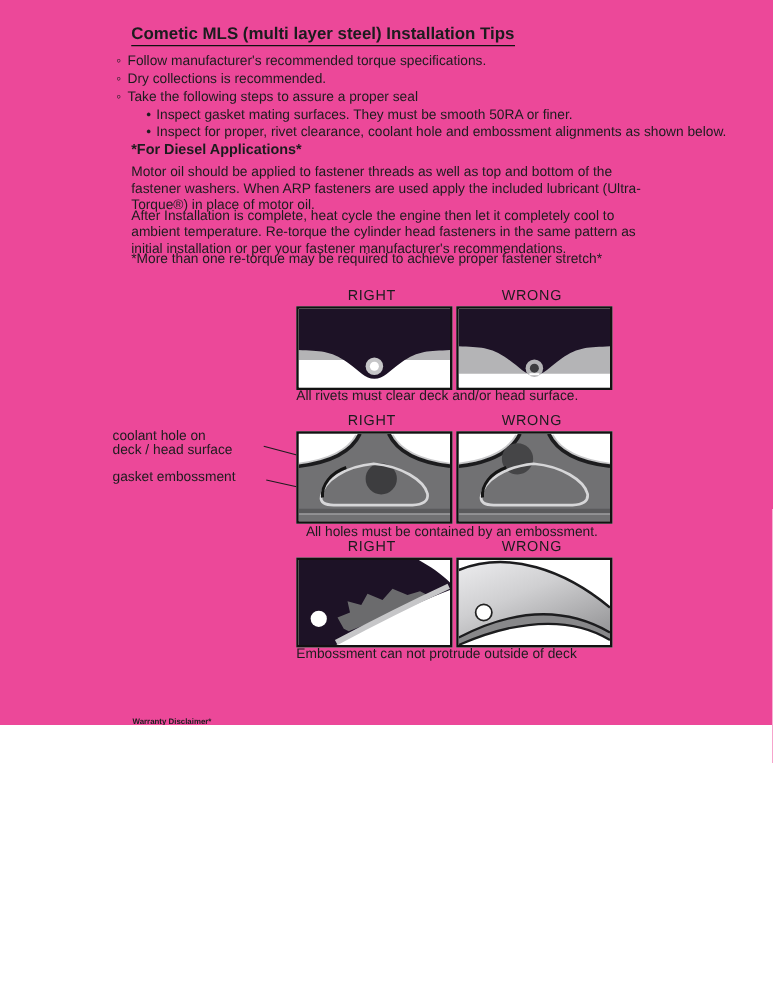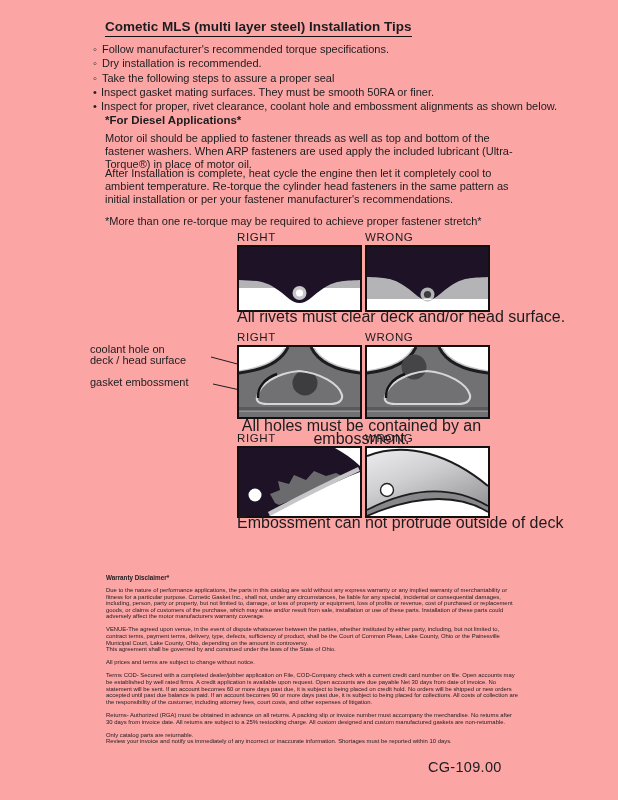--- a/index.html
+++ b/index.html
@@ -1,39 +1,39 @@
 <!DOCTYPE html>
 <html><head>
 <meta charset="utf-8">
 <style>
   html,body { margin:0; padding:0; background:#ffffff; }
   #page {
-    position:relative; width:618px; height:800px; background:#fca5a5;
+    position:relative; width:618px; height:580px; background:#ec4899;
     font-family:"Liberation Sans", sans-serif; color:#1c1c1e; overflow:hidden;
   }
   .abs { position:absolute; }
 
   
   .doc-title {
     left:105px; top:19px; font-size:13.5px; font-weight:bold;
     border-bottom:1.6px solid #111; padding-bottom:2px; display:inline-block;
   }
   .bullets { left:93px; top:42px; width:430px; font-size:11px; line-height:14.3px; }
   .b-item { white-space:nowrap; }
   .b-mark { display:inline-block; width:9px; font-size:11px; }
-  .b-sub { }
+  .b-sub { margin-left:24px; }
   .b-sub .b-mark { width:8px; }
   .diesel-heading { left:105px; top:114px; font-size:11.5px; font-weight:bold;text-align:right; }
   .body-para { left:105px; width:414px; font-size:11px; line-height:13px; }
 
   
-  .diag-col { position:absolute; width:121px; text-align:left; }
+  .diag-col { position:absolute; width:121px; text-align:center; }
   .diag-label { font-size:11.5px; letter-spacing:0.6px; line-height:14px; }
   .diag-col svg { display:block; margin-top:1px; border:2px solid #111; background:#fff; }
-  .caption { position:absolute; font-size:16px; line-height:12.5px; }
+  .caption { position:absolute; font-size:11px; line-height:12.5px; }
 
   
   .anno { position:absolute; font-size:11px; line-height:10.6px; text-align:left; }
 
   
   .disclaimer { left:106px; top:574px; width:412px; }
   .disc-heading { font-size:6.3px; font-weight:bold; margin:0 0 6px 0; }
   .disclaimer p { font-size:5.9px; line-height:6.6px; margin:0 0 6.5px 0; }
   .disclaimer p.tight { margin-bottom:0; }
 
@@ -44,37 +44,37 @@
 
 <div id="page">
 
   <div class="abs doc-title">Cometic MLS (multi layer steel) Installation Tips</div>
 
   <div class="abs bullets">
     <div class="b-item">
       <span class="b-mark">◦</span><span>Follow manufacturer's recommended torque specifications.</span>
     </div>
     <div class="b-item">
-      <span class="b-mark">◦</span><span>Dry installation is recommended.</span>
+      <span class="b-mark">◦</span><span>Dry collections is recommended.</span>
     </div>
     <div class="b-item">
       <span class="b-mark">◦</span><span>Take the following steps to assure a proper seal</span>
     </div>
     <div class="b-item b-sub">
       <span class="b-mark">•</span><span>Inspect gasket mating surfaces.  They must be smooth 50RA or finer.</span>
     </div>
     <div class="b-item b-sub">
       <span class="b-mark">•</span><span>Inspect for proper, rivet clearance, coolant hole and embossment alignments as shown below.</span>
     </div>
   </div>
 
   <div class="abs diesel-heading">*For Diesel Applications*</div>
   <div class="abs body-para" style="top:132px">Motor oil should be applied to fastener threads as well as top and bottom of the fastener washers. When ARP fasteners are used apply the included lubricant (Ultra-Torque®) in place of motor oil.</div>
   <div class="abs body-para" style="top:167px">After Installation is complete, heat cycle the engine then let it completely cool to ambient temperature. Re-torque the cylinder head fasteners in the same pattern as initial installation or per your fastener manufacturer's recommendations.</div>
-  <div class="abs body-para" style="top:215px">*More than one re-torque may be required to achieve proper fastener stretch*</div>
+  <div class="abs body-para" style="top:201px">*More than one re-torque may be required to achieve proper fastener stretch*</div>
 
   <div class="diag-col" style="left:237px;top:230px">
     <div class="diag-label">RIGHT</div>
     <svg width="121" height="63" viewBox="0 0 121 63">
       <rect x="0" y="0" width="121" height="63" fill="#ffffff"></rect>
       <rect x="0" y="33" width="121" height="8" fill="#b4b4b6"></rect>
       <rect x="0" y="41" width="121" height="22" fill="#ffffff"></rect>
       <path d="M0,0 L121,0 L121,33 C104,34 96,33 82,43 C72,50 68,56 60.5,56 C53,56 49,50 39,43 C25,33 17,34 0,33 Z" fill="#1d1226"></path>
       <circle cx="60.5" cy="46" r="7" fill="#c6c6c8"></circle>
       <circle cx="60.5" cy="46" r="3.6" fill="#ffffff"></circle>

